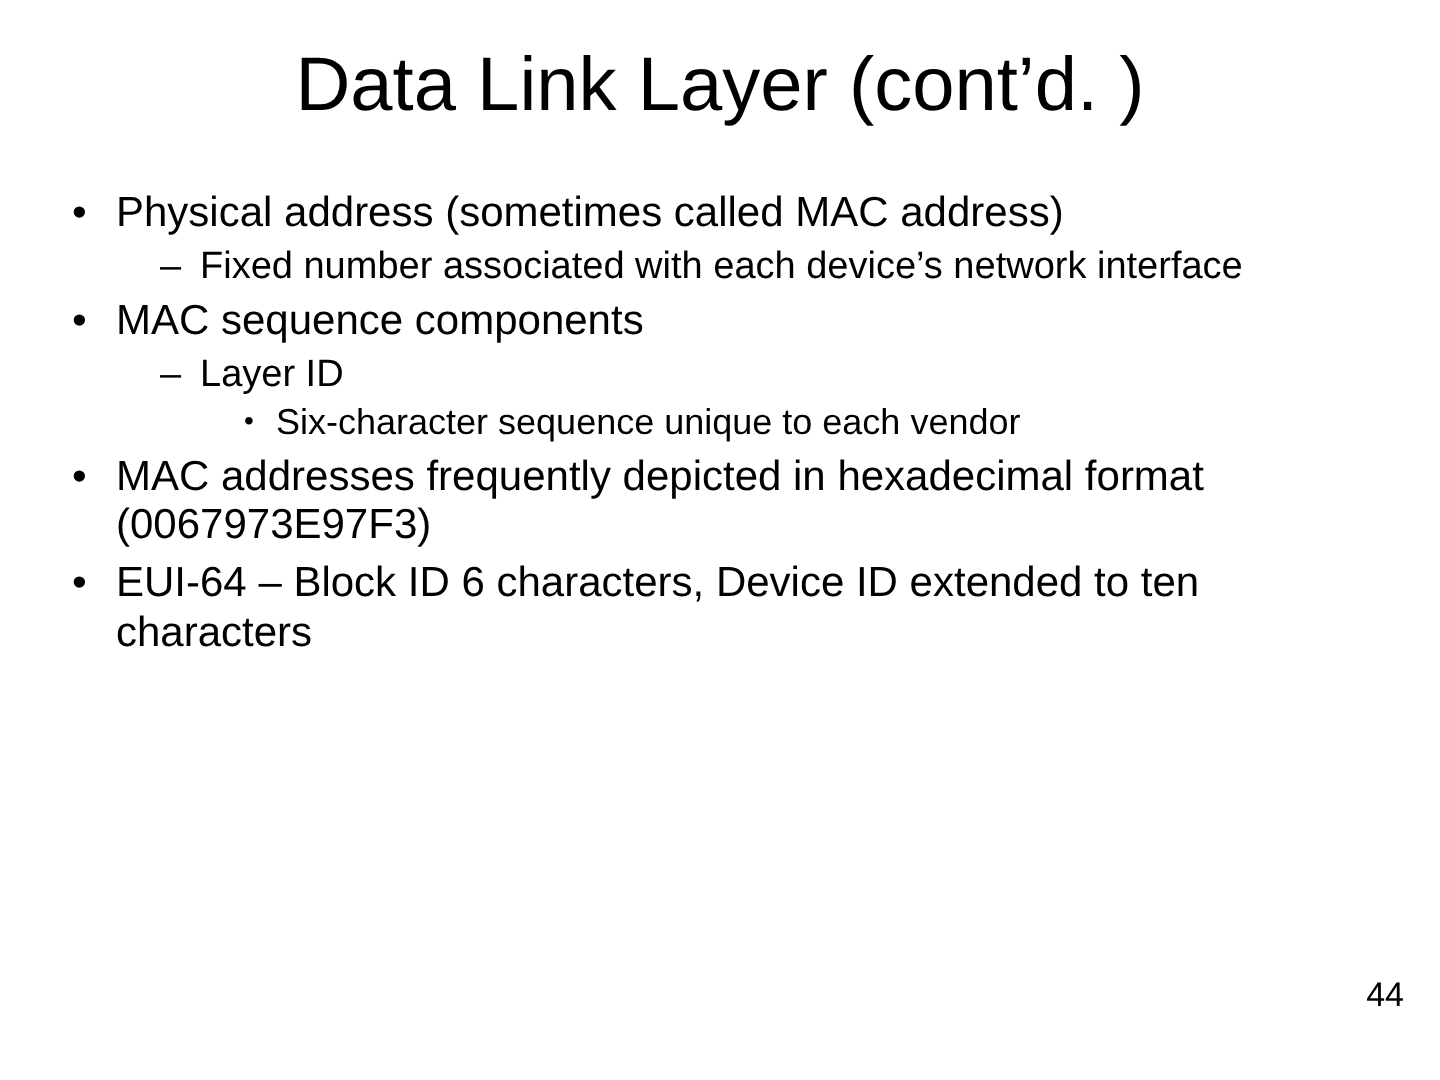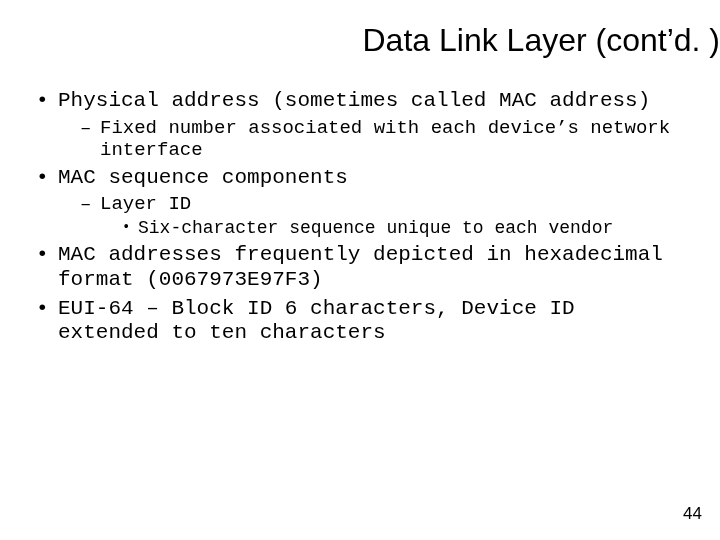--- a/index.html
+++ b/index.html
@@ -11,22 +11,22 @@
     font-family: Arial, Helvetica, sans-serif;
     color: #000;
   }
   .slide {
     position: relative;
     width: 720px;
     height: 540px;
     box-sizing: border-box;
   }
   .title {
-    text-align: right;
-    font-size: 32px;
+    text-align: center;
+    font-size: 38px;
     padding-top: 22px;
     padding-bottom: 18px;
   }
   .body {
     padding: 8px 34px 0 34px;
     font-size: 21px;
     line-height: 1.18;
   }
   ul {
     list-style: none;
@@ -36,21 +36,20 @@
   li {
     margin: 0;
     padding: 0;
   }
 
   
   .lvl1 > li {
     position: relative;
     padding-left: 24px;
     margin: 4px 0;
-    font-family: Liberation Mono, monospace;
   }
   .lvl1 > li::before {
     content: "•";
     position: absolute;
     left: 2px;
     top: 0;
     font-size: 21px;
   }
 
   
@@ -86,21 +85,21 @@
     content: "•";
     position: absolute;
     left: 2px;
     top: 1px;
     font-size: 14px;
   }
 
   .pagenum {
     position: absolute;
     right: 18px;
-    bottom: 16px;
+    bottom: 32px;
     font-size: 17px;
   }
 </style>
 </head>
 <body>
 
 <div class="slide">
 
   <div class="title">Data Link Layer (cont’d. )</div>
 

